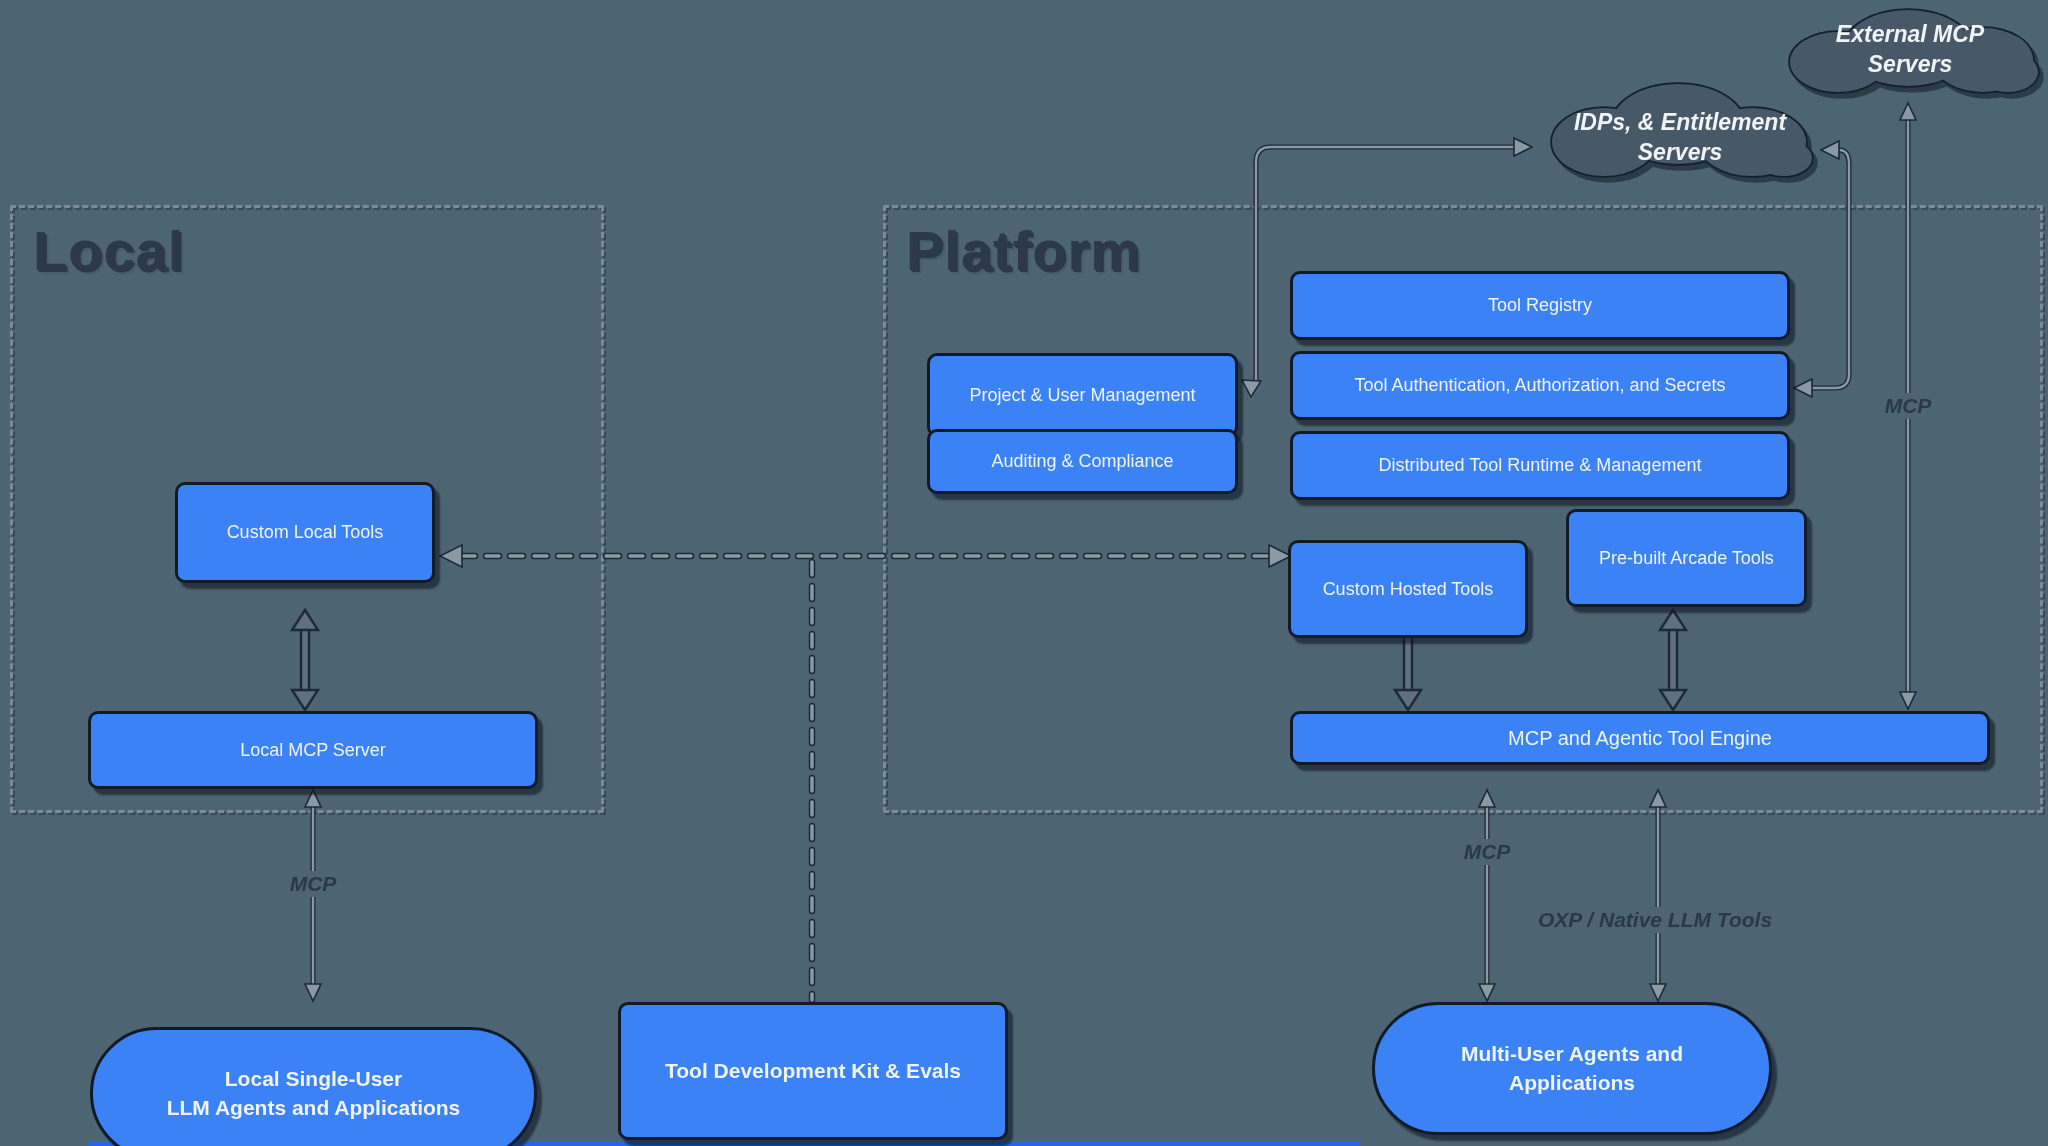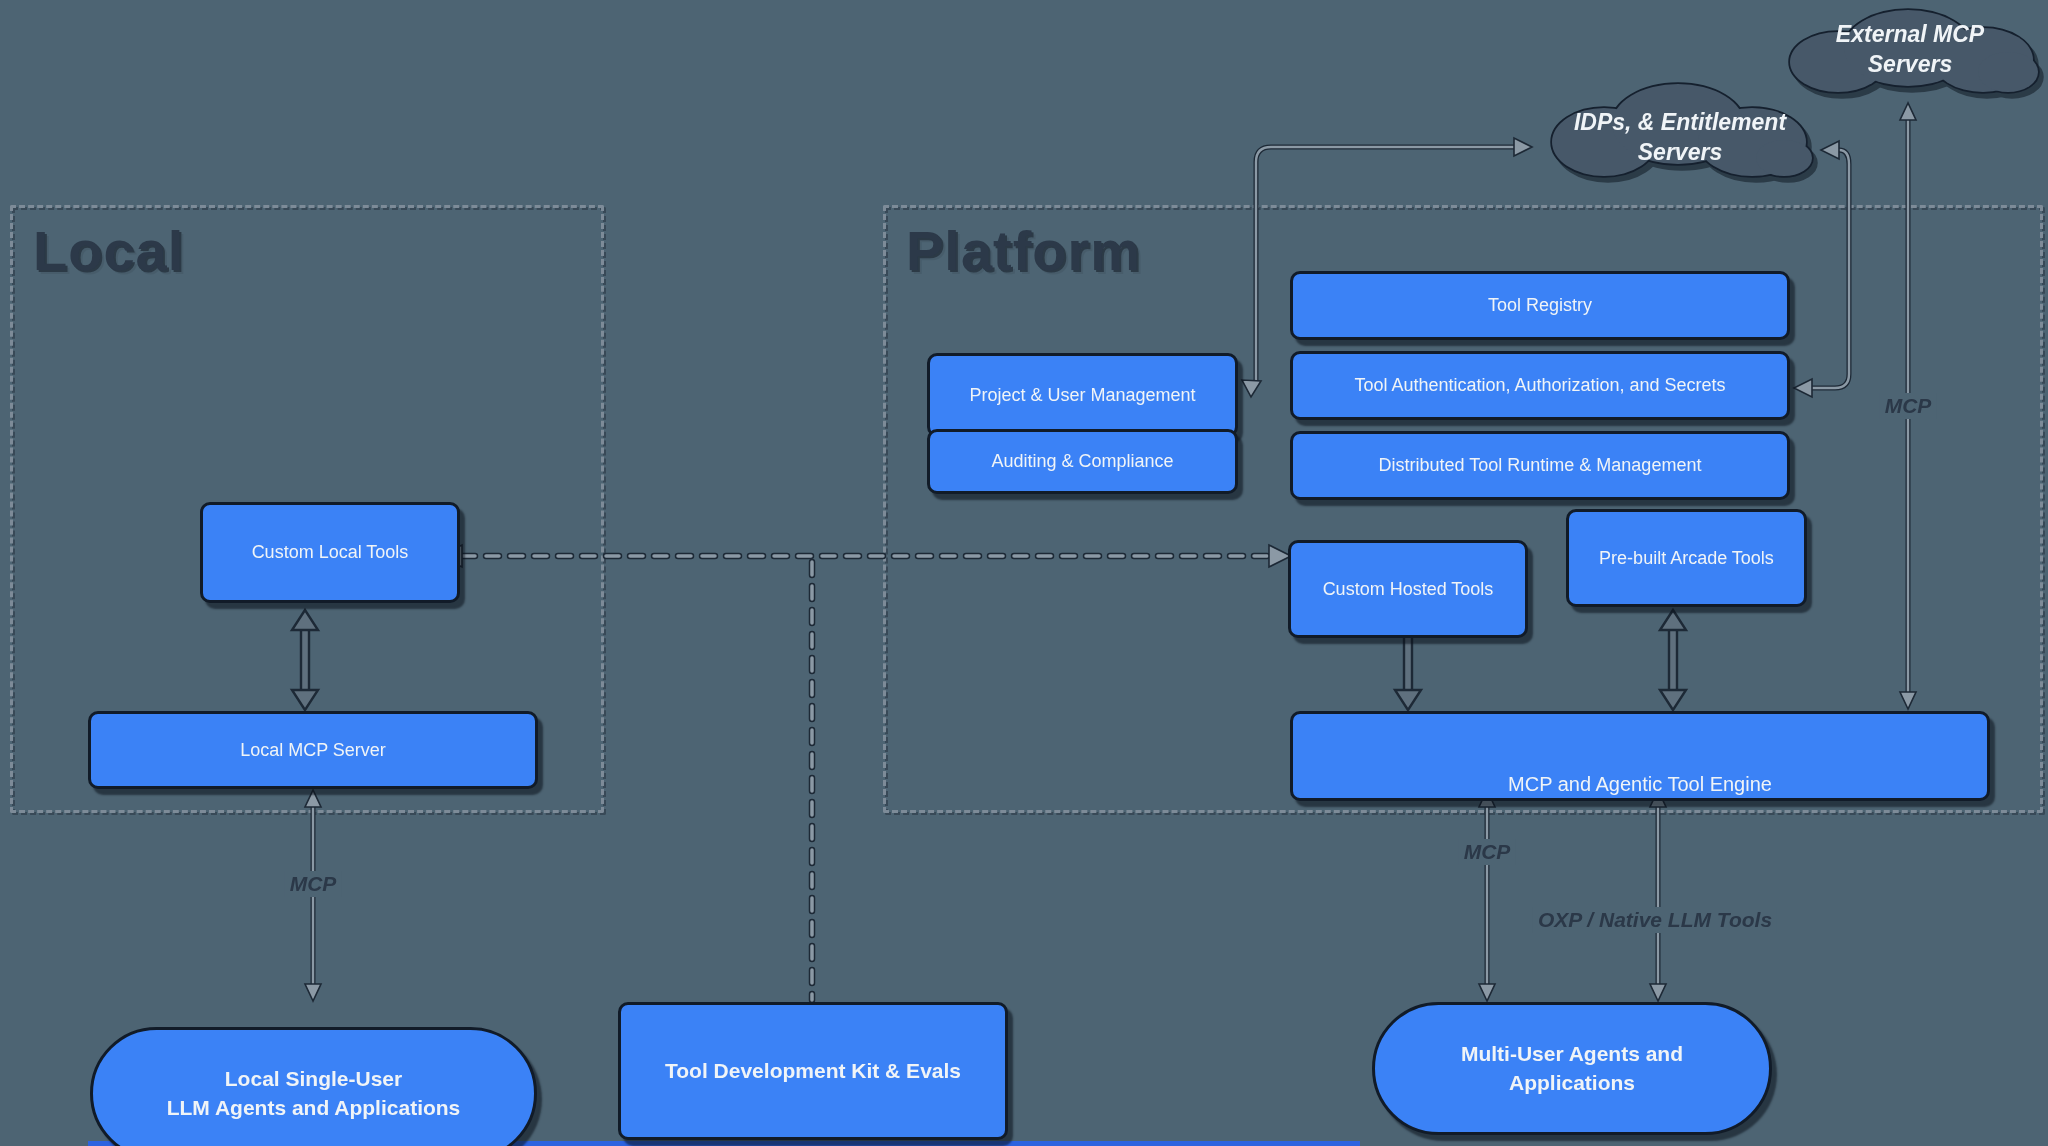--- a/index.html
+++ b/index.html
@@ -155,21 +155,21 @@
   </svg>
 
   <div class="cloud-label" style="left:1800px; top:20px; width:220px; height:60px;">
     <span>External MCP Servers</span>
   </div>
   <div class="cloud-label" style="left:1558px; top:102px; width:244px; height:72px;">
     <span>IDPs, &amp; Entitlement</span>
     <span>Servers</span>
   </div>
 
-  <div class="node" style="left:175px; top:502px; width:260px; height:101px;margin-left:25px;">
+  <div class="node" style="left:175px; top:482px; width:260px; height:101px;">
     <span>Custom Local Tools</span>
   </div>
   <div class="node" style="left:88px; top:711px; width:450px; height:78px;">
     <span>Local MCP Server</span>
   </div>
   <div class="node bold stadium two-line" style="left:90px; top:1002px; width:447px; height:133px;margin-top:25px;">
     <span>Local Single-User</span>
     <span>LLM Agents and Applications</span>
   </div>
 
@@ -191,21 +191,21 @@
   </div>
   <div class="node" style="left:1290px; top:431px; width:500px; height:69px;">
     <span>Distributed Tool Runtime &amp; Management</span>
   </div>
   <div class="node" style="left:1288px; top:540px; width:240px; height:98px;">
     <span>Custom Hosted Tools</span>
   </div>
   <div class="node" style="left:1566px; top:509px; width:241px; height:98px;">
     <span>Pre-built Arcade Tools</span>
   </div>
-  <div class="node" style="left:1290px; top:711px; width:700px; height:90px; font-size:20px;align-items:flex-end;">
+  <div class="node" style="left:1290px; top:711px; width:700px; height:54px; font-size:20px;">
     <span>MCP and Agentic Tool Engine</span>
   </div>
   <div class="node bold stadium two-line" style="left:1372px; top:1002px; width:400px; height:133px;">
     <span>Multi-User Agents and</span>
     <span>Applications</span>
   </div>
 
   <div class="edge-label" style="left:313px; top:884px;">MCP</div>
   <div class="edge-label" style="left:1487px; top:852px;">MCP</div>
   <div class="edge-label" style="left:1655px; top:920px;">OXP / Native LLM Tools</div>

